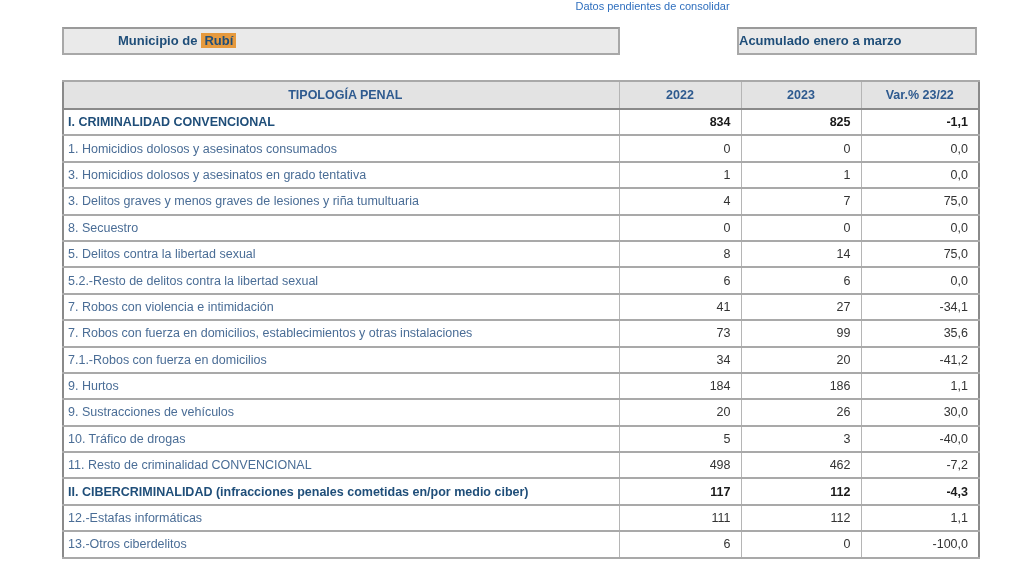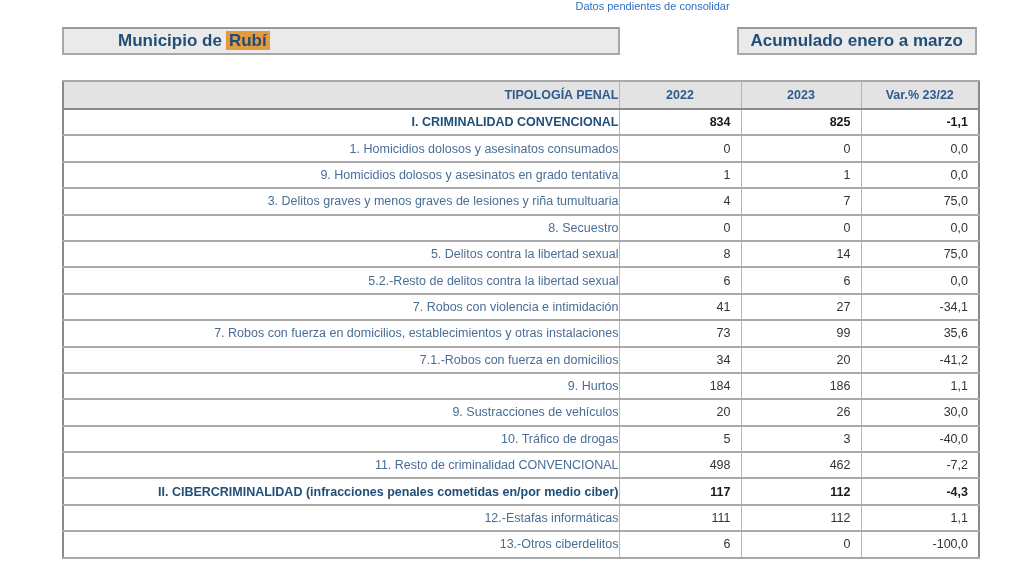--- a/index.html
+++ b/index.html
@@ -21,28 +21,28 @@
     color: #2f6fbe;
   }
 
   .box {
     position: absolute;
     top: 27px;
     height: 28px;
     background: #eaeaea;
     border: 2px solid #a8a8a8;
     border-top-color: #9a9a9a;
-    font-size: 17px;
+    font-size: 13px;
     font-weight: bold;
     color: #1f4e79;
     line-height: 24px;
     white-space: nowrap;
   }
   .municipio-box { left: 62px; width: 558px; padding-left: 54px; }
-  .period-box   { left: 737px; width: 240px; text-align: right; padding-right: 12px; }
+  .period-box   { left: 737px; width: 240px; text-align: left; padding-right: 24px; }
   .highlight {
     background: #e69a3e;
     padding: 0 3px;
     margin-left: 4px;
     color: #1f4e79;
   }
 
   table.crime-table {
     position: absolute;
     left: 62px; top: 80px;
@@ -64,26 +64,26 @@
     border-right: 1px solid #b5b5b5;
     overflow: hidden;
     white-space: nowrap;
   }
   .crime-table thead tr { height: 28px; background: #e3e3e3; }
   .crime-table thead th {
     color: #2e5a8f;
     font-weight: bold;
     border-bottom: 2px solid #8a8a8a;
   }
-  .crime-table thead th.h-label { text-align: right; padding-left: 8px; }
+  .crime-table thead th.h-label { text-align: center; padding-left: 8px; }
 
   .crime-table tbody tr { height: 26.4px; background: #ffffff; }
   .crime-table td.c-label {
-    text-align: right;
-    padding-left: 12px;
+    text-align: left;
+    padding-left: 4px;
     color: #4a6d96;
   }
   .crime-table td.c-num {
     text-align: right;
     padding-right: 10px;
     color: #333333;
   }
   .crime-table tr.strong td.c-label { font-weight: bold; color: #1f4e79; }
   .crime-table tr.strong td.c-num   { font-weight: bold; color: #1a1a1a; padding-left: 46px; }
 </style>
@@ -122,21 +122,21 @@
       <td class="c-num">825</td>
       <td class="c-num">-1,1</td>
     </tr>
         <tr>
       <td class="c-label">1. Homicidios dolosos y asesinatos consumados</td>
       <td class="c-num">0</td>
       <td class="c-num">0</td>
       <td class="c-num">0,0</td>
     </tr>
         <tr>
-      <td class="c-label">9. Homicidios dolosos y asesinatos en grado tentativa</td>
+      <td class="c-label">3. Homicidios dolosos y asesinatos en grado tentativa</td>
       <td class="c-num">1</td>
       <td class="c-num">1</td>
       <td class="c-num">0,0</td>
     </tr>
         <tr>
       <td class="c-label">3. Delitos graves y menos graves de lesiones y riña tumultuaria</td>
       <td class="c-num">4</td>
       <td class="c-num">7</td>
       <td class="c-num">75,0</td>
     </tr>

